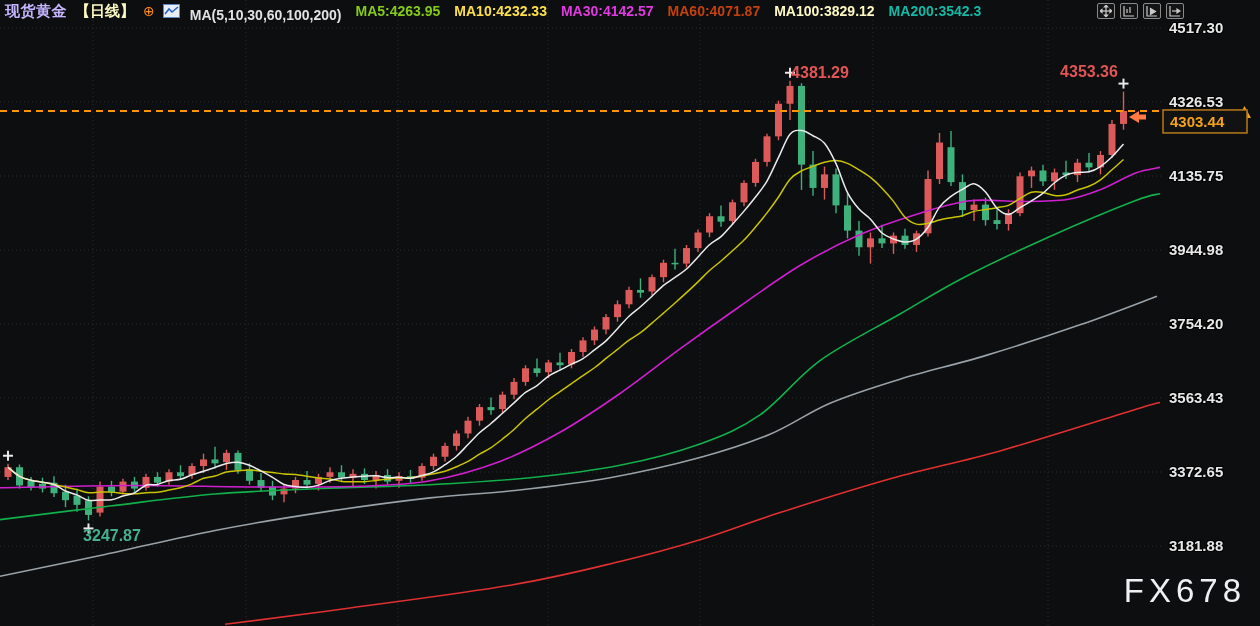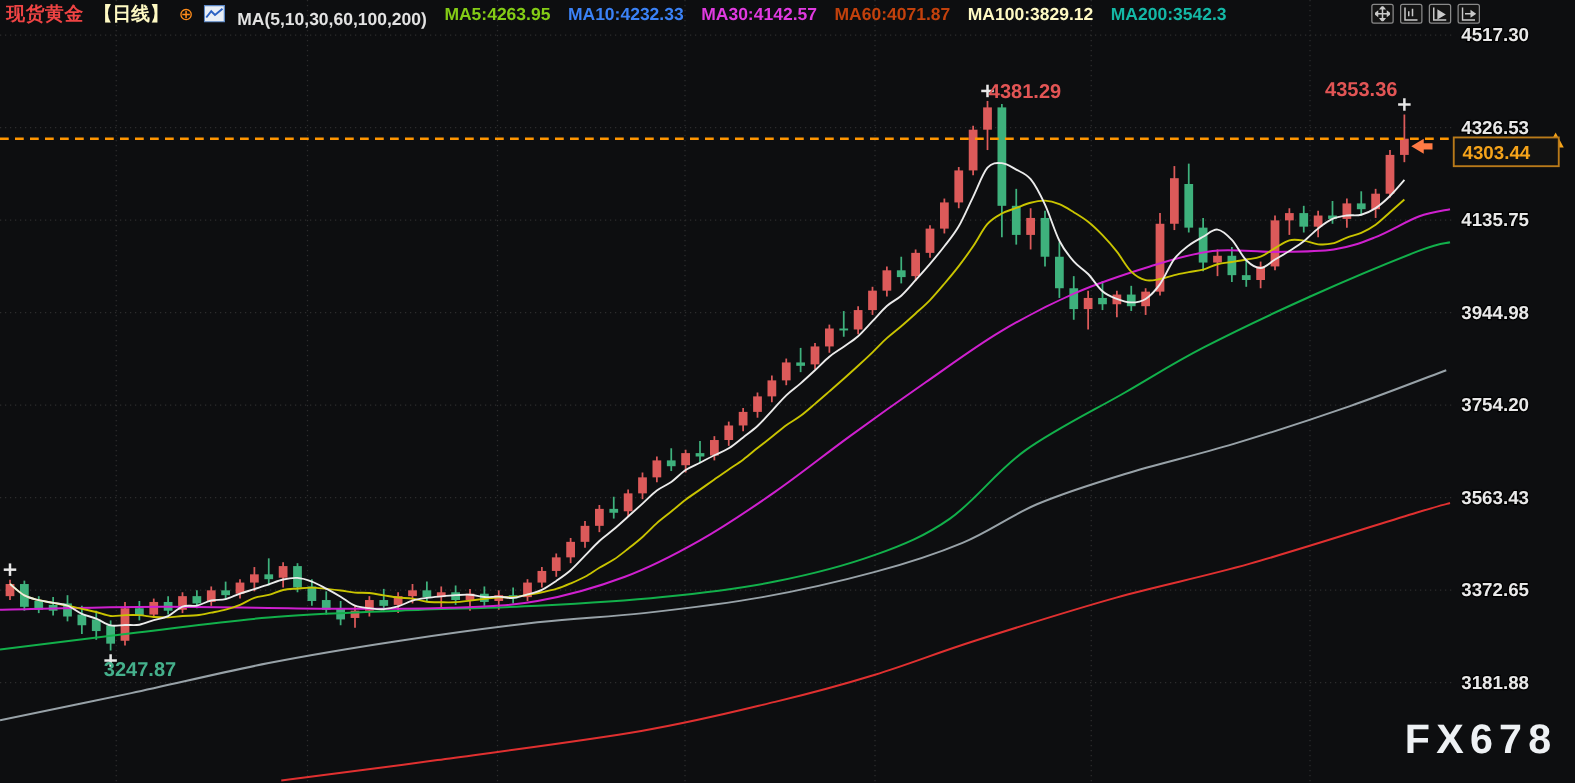--- a/index.html
+++ b/index.html
@@ -1,31 +1,31 @@
 <!DOCTYPE html>
 <html><head>
 <meta charset="utf-8">
 <style>
   html,body{margin:0;padding:0;background:#0d0e10;}
   .stage{position:relative;width:1260px;height:626px;background:#0d0e10;overflow:hidden;
          font-family:"Liberation Sans","DejaVu Sans",sans-serif;}
   #chart{position:absolute;left:0;top:0;}
   .hdr{position:absolute;left:5px;top:2px;height:18px;display:flex;align-items:center;gap:8px;z-index:5;}
-  .hdr .sym{color:#ef4444;font-size:15px;font-weight:700;letter-spacing:.5px;}
+  .hdr .sym{color:#c4b5fd;font-size:15px;font-weight:700;letter-spacing:.5px;}
   .hdr .tf{color:#fef9c3;font-size:15px;font-weight:700;}
   .hdr .addic{color:#ff8c1a;font-size:14px;line-height:14px;cursor:pointer;}
   .hdr .mini{display:inline-flex;}
   .hdr .maset{color:#e2e2e2;font-size:14px;font-weight:700;margin-left:2px;margin-top:8px;}
   .hdr .mait{font-size:14px;font-weight:700;margin-left:6px;}
   .tools{position:absolute;top:3px;right:76px;display:flex;gap:5px;z-index:5;}
   .tbtn{width:18px;height:16px;border:1px solid #8a8a8a;border-radius:2px;background:#141414;
         display:flex;align-items:center;justify-content:center;padding:0;cursor:pointer;}
   .tbtn svg{display:block;}
   .wm{position:absolute;right:14px;bottom:16px;color:#eef1f4;font-size:33px;letter-spacing:5px;
-      font-weight:700;z-index:4;}
+      font-weight:400;z-index:4;}
 </style>
 </head>
 <body>
 
 <div class="stage">
 
   <svg id="chart" width="1260" height="626" viewBox="0 0 1260 626">
       <rect x="0" y="0" width="1260" height="626" fill="#0d0e10"></rect>
       <g stroke="#2d2d2d" stroke-width="1" stroke-dasharray="1 3">
         <line x1="0" y1="28" x2="1163" y2="28"></line>
@@ -283,21 +283,21 @@
     <span class="tf">【日线】</span>
     <span class="addic">⊕</span>
     <span class="mini">
       <svg width="17" height="14" viewBox="0 0 17 14">
         <rect x="0.5" y="0.5" width="16" height="13" fill="#e8eef6" stroke="#5b87c5"></rect>
         <polyline points="2,10 6,5 9,8 15,3" fill="none" stroke="#2b62c4" stroke-width="1.6"></polyline>
       </svg>
     </span>
     <span class="maset">MA(5,10,30,60,100,200)</span>
     <span class="mait" style="color: #84cc16;">MA5:4263.95</span>
-    <span class="mait" style="color: #3b82f6;">MA10:4232.33</span>
+    <span class="mait" style="color: #fde047;">MA10:4232.33</span>
     <span class="mait" style="color: rgb(224, 58, 224);">MA30:4142.57</span>
     <span class="mait" style="color: #c2410c;">MA60:4071.87</span>
     <span class="mait" style="color: #fef9c3;">MA100:3829.12</span>
     <span class="mait" style="color: #14b8a6;">MA200:3542.3</span>
   </div>
 
   <div class="tools">
     <button class="tbtn">
       <svg width="12" height="12" viewBox="0 0 12 12" stroke="#c9c9c9" stroke-width="1.2" fill="#c9c9c9">
         <line x1="6" y1="1" x2="6" y2="11"></line>

